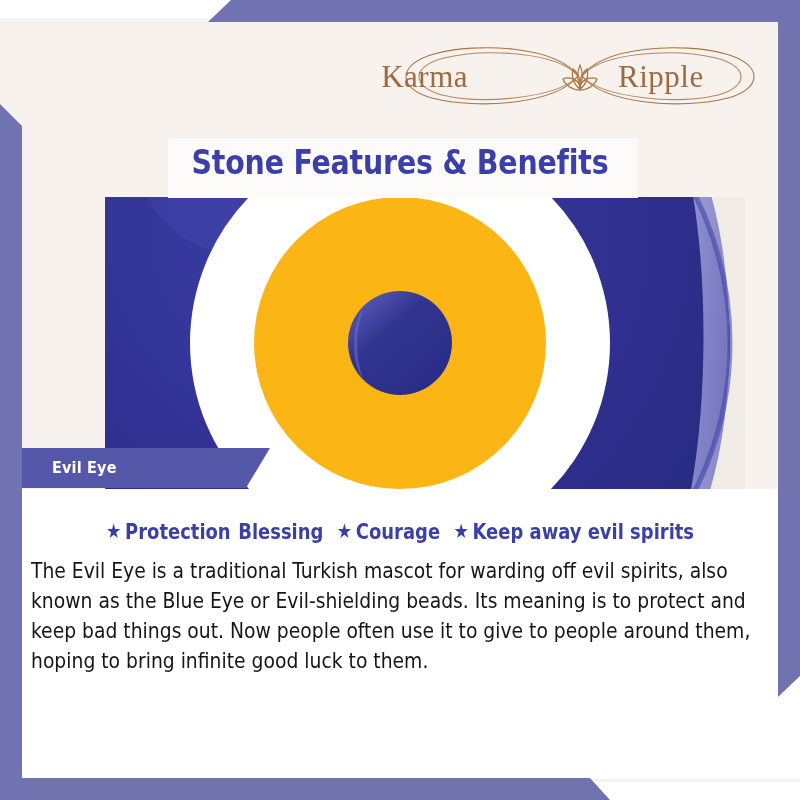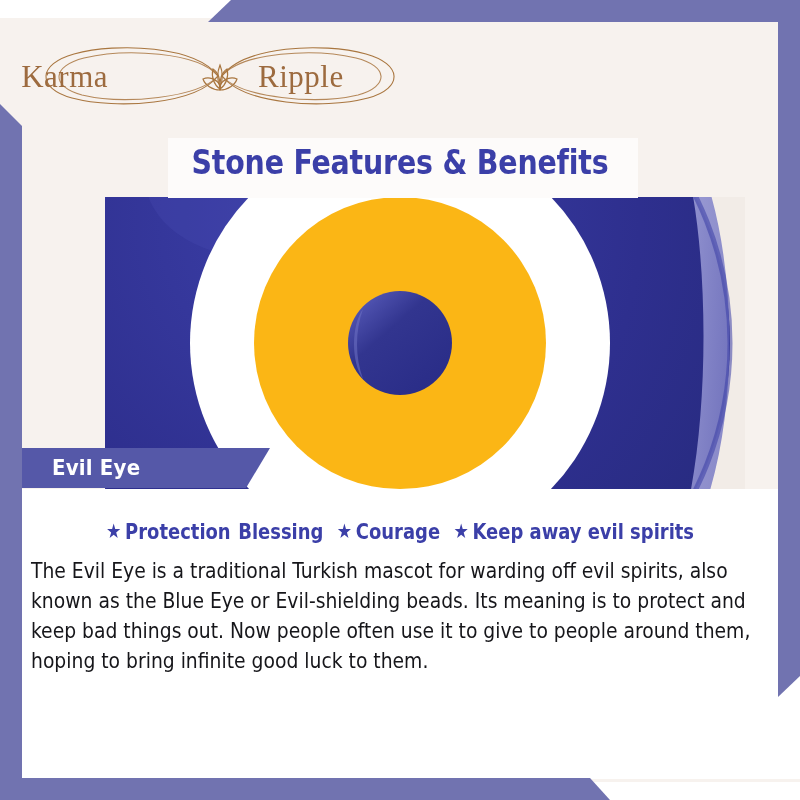--- a/index.html
+++ b/index.html
@@ -74,21 +74,21 @@
   }
 
   
   .logo-wrap {
     position: absolute;
     left: 0; top: 40px;
     width: 800px;
     height: 72px;
     display: flex;
     align-items: center;
-    justify-content: flex-start;
+    justify-content: flex-end;
     z-index: 4;
   }
   .logo-svg { display: block; }
   .logo-text {
     font-family: "Liberation Serif", serif;
     font-size: 31px;
     fill: #9d6b3f;
     letter-spacing: 0.5px;
   }
 
@@ -142,21 +142,21 @@
     z-index: 6;
   }
   .ribbon-label {
     position: absolute;
     left: 52px;
     top: 448px;
     height: 40px;
     line-height: 40px;
     font-family: "Liberation Sans Narrow", "DejaVu Sans Condensed", "Liberation Sans", sans-serif;
     font-weight: 700;
-    font-size: 22px;
+    font-size: 16px;
     color: #ffffff;
     letter-spacing: 0.2px;
     z-index: 7;
   }
 
   
   .benefits {
     position: absolute;
     left: 0;
     top: 518px;

